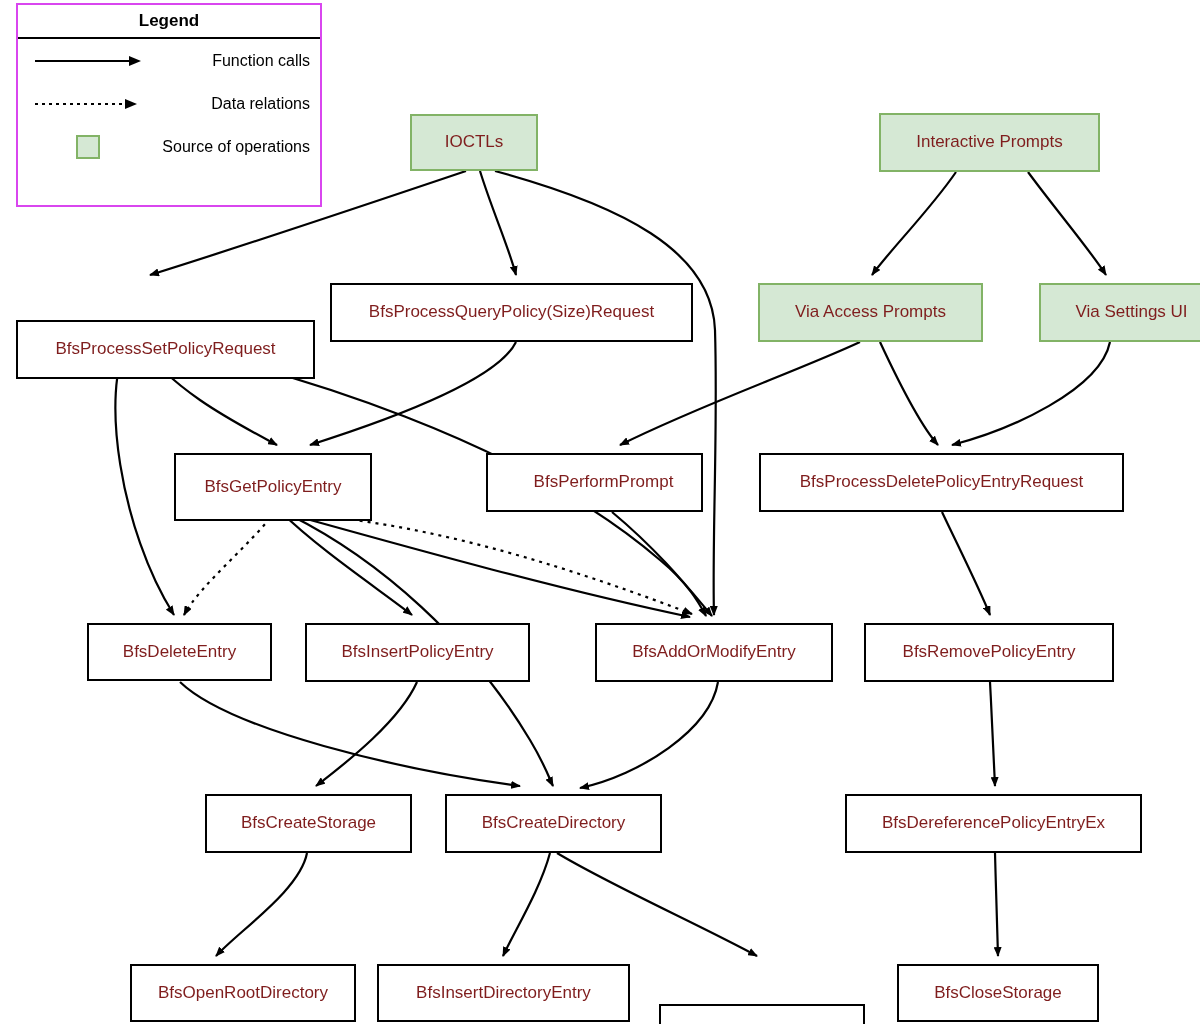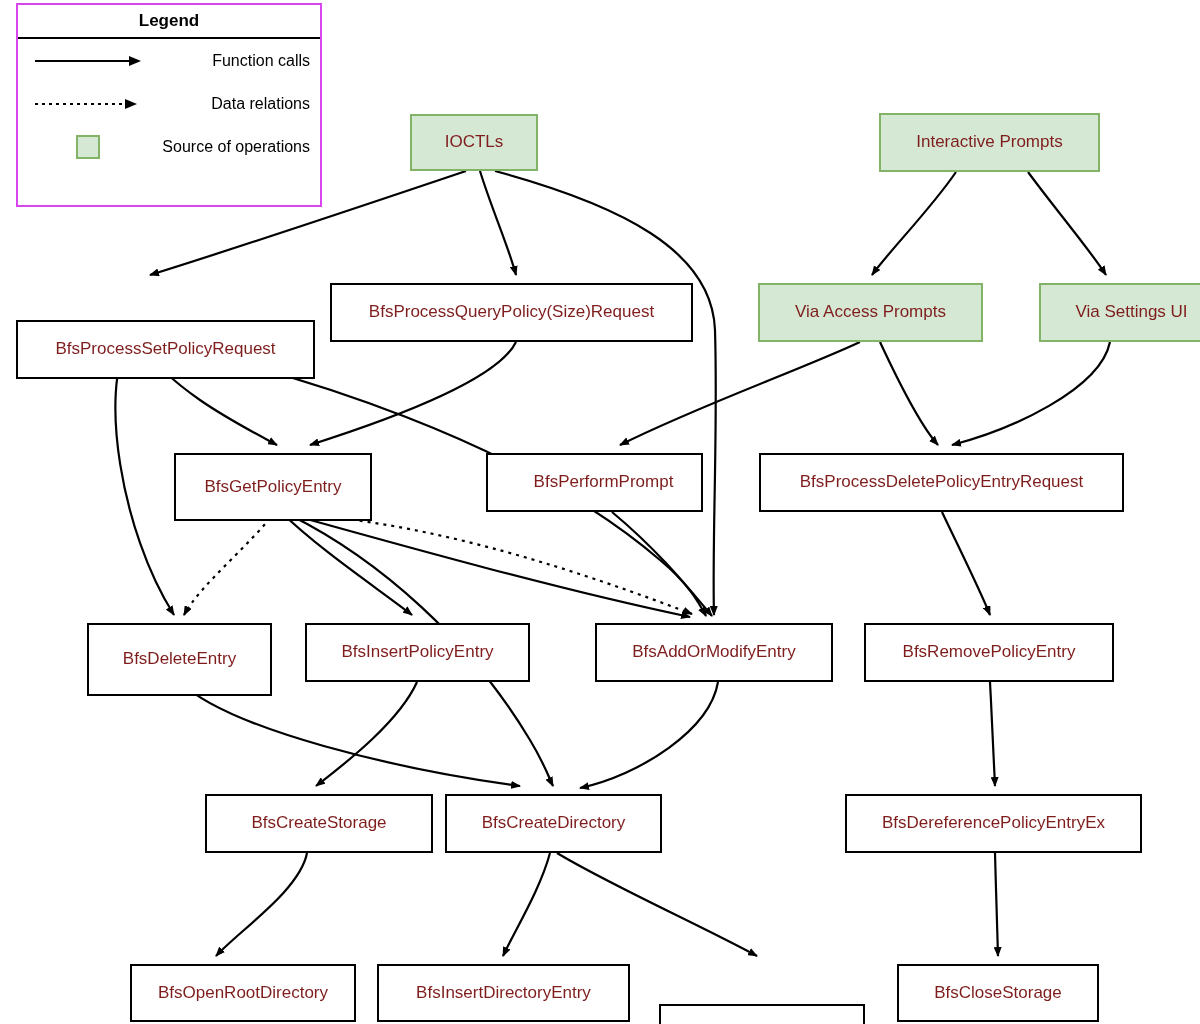--- a/index.html
+++ b/index.html
@@ -202,33 +202,33 @@
       </div>
       <div class="node op" style="left: 174px; top: 453px; width: 198px; height: 68px;">
         <span>BfsGetPolicyEntry</span>
       </div>
       <div class="node op" style="left: 486px; top: 453px; width: 217px; height: 59px; padding-left: 18px;">
         <span>BfsPerformPrompt</span>
       </div>
       <div class="node op" style="left: 759px; top: 453px; width: 365px; height: 59px;">
         <span>BfsProcessDeletePolicyEntryRequest</span>
       </div>
-      <div class="node op" style="left: 87px; top: 623px; width: 185px; height: 73px;">
+      <div class="node op" style="left: 87px; top: 623px; width: 185px; height: 58px;">
         <span>BfsDeleteEntry</span>
       </div>
       <div class="node op" style="left: 305px; top: 623px; width: 225px; height: 59px;">
         <span>BfsInsertPolicyEntry</span>
       </div>
       <div class="node op" style="left: 595px; top: 623px; width: 238px; height: 59px;">
         <span>BfsAddOrModifyEntry</span>
       </div>
       <div class="node op" style="left: 864px; top: 623px; width: 250px; height: 59px;">
         <span>BfsRemovePolicyEntry</span>
       </div>
-      <div class="node op" style="left: 205px; top: 794px; width: 228px; height: 59px; text-align: center;">
+      <div class="node op" style="left: 205px; top: 794px; width: 207px; height: 59px; text-align: center;">
         <span>BfsCreateStorage</span>
       </div>
       <div class="node op" style="left: 445px; top: 794px; width: 217px; height: 59px;">
         <span>BfsCreateDirectory</span>
       </div>
       <div class="node op" style="left: 845px; top: 794px; width: 297px; height: 59px;">
         <span>BfsDereferencePolicyEntryEx</span>
       </div>
       <div class="node op" style="left: 102px; top: 964px; width: 226px; height: 58px; margin-left: 28px;">
         <span>BfsOpenRootDirectory</span>

